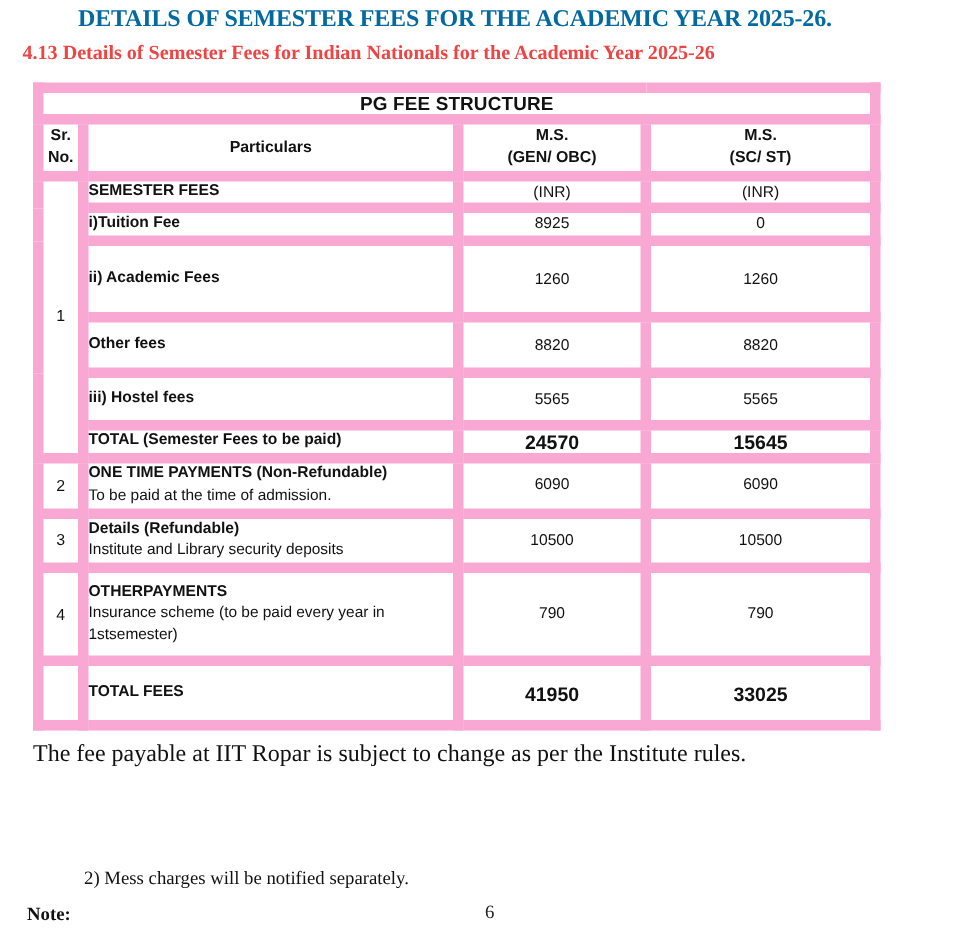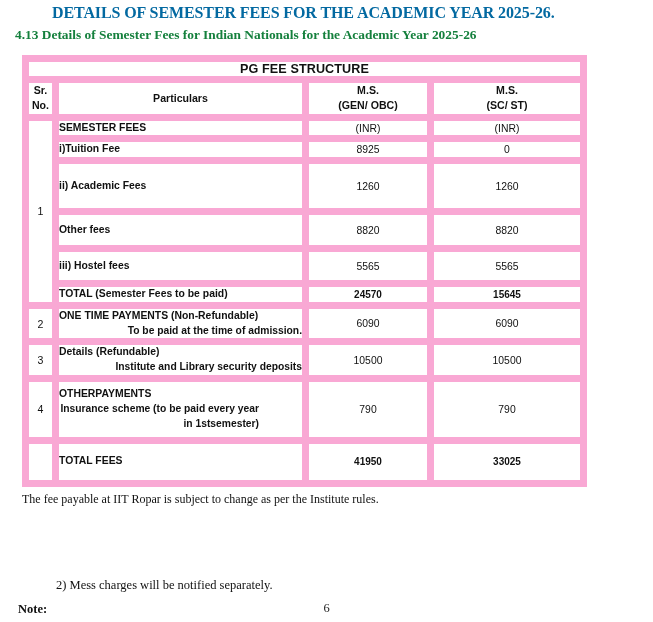--- a/index.html
+++ b/index.html
@@ -29,21 +29,21 @@
     white-space: nowrap;
     margin-left: 38px;
   }
   .doc-subtitle {
     position: absolute;
     left: 15px;
     top: 27px;
     font-family: "Liberation Serif", serif;
     font-weight: bold;
     font-size: 13.4px;
-    color: #15803d;
+    color: #ef4444;
     white-space: nowrap;
   }
 
   
   .fee-table-wrap {
     position: absolute;
     left: 22px;
     top: 55px;
     width: 558px;
   }
@@ -82,48 +82,47 @@
     font-size: 10.6px;
     line-height: 1.45;
     padding: 5px 2px 6px 2px;
   }
   .sr-cell {
     text-align: center;
     font-weight: normal;
     font-size: 10.6px;
   }
   .sub-line {
-    font-weight: bold;
+    font-weight: normal;
     font-size: 10.3px;
     line-height: 1.42;
-    text-align: right;
   }
   .main-line {
     font-weight: bold;
     font-size: 10.4px;
     line-height: 1.42;
   }
   .num {
     text-align: center;
     font-size: 10.4px;
   }
   .num-bold {
     text-align: center;
-    font-size: 10px;
+    font-size: 13px;
     font-weight: bold;
   }
 
   
   .notes {
     position: absolute;
     left: 22px;
     top: 490px;
     width: 625px;
     font-family: "Liberation Serif", serif;
-    font-size: 12px;
+    font-size: 16px;
     color: #111;
   }
   .note-p {
     margin: 0 0 11px 0;
     line-height: 1.62;
   }
   .note-p.indent { text-indent: 4px; }
 
   .note-block {
     position: absolute;

